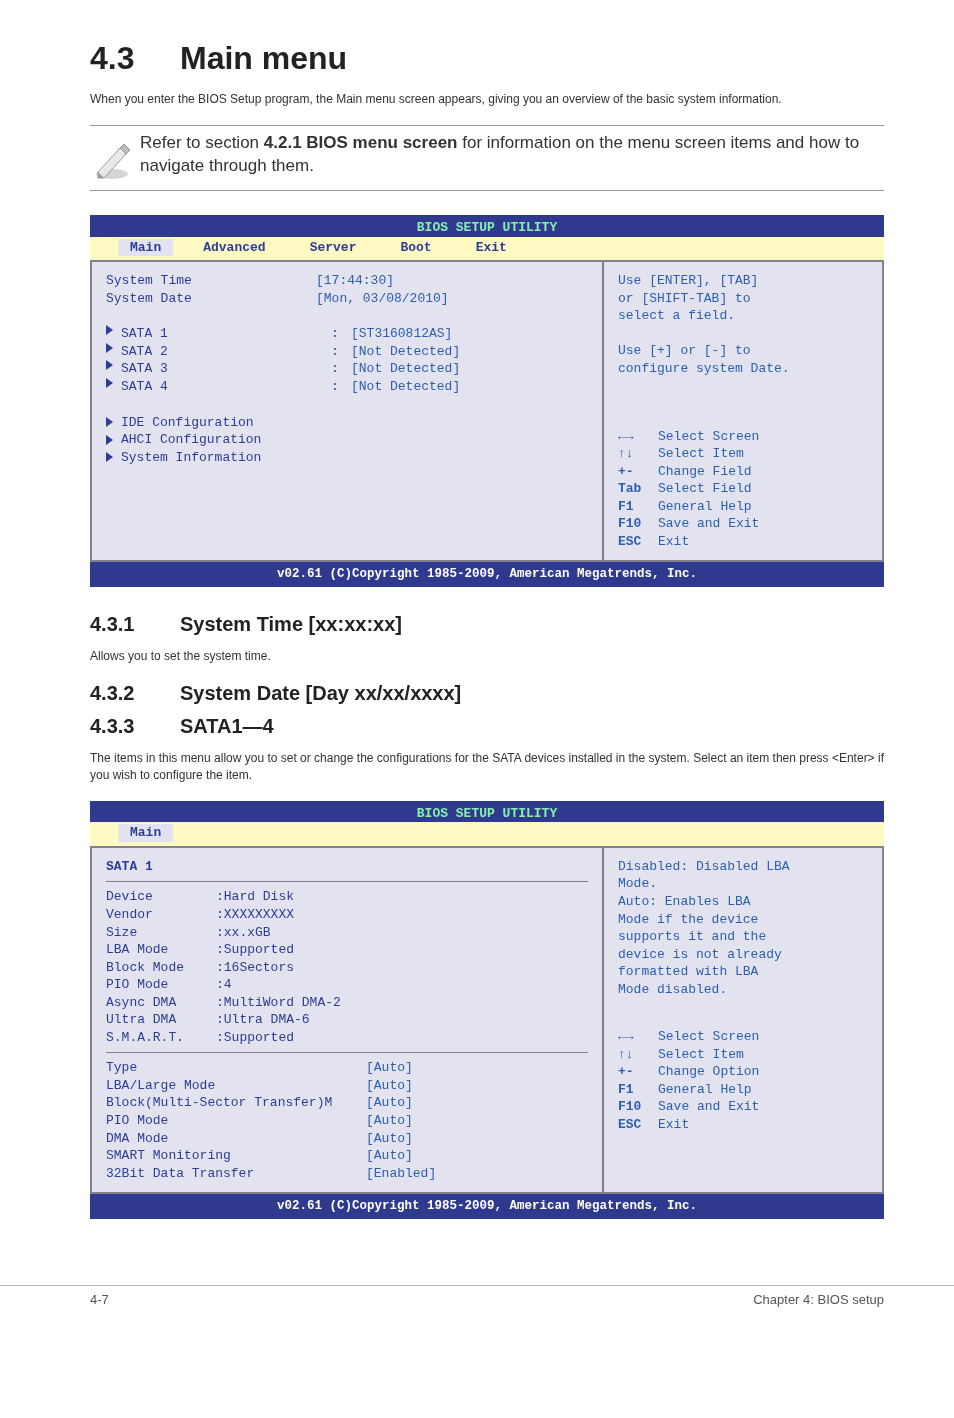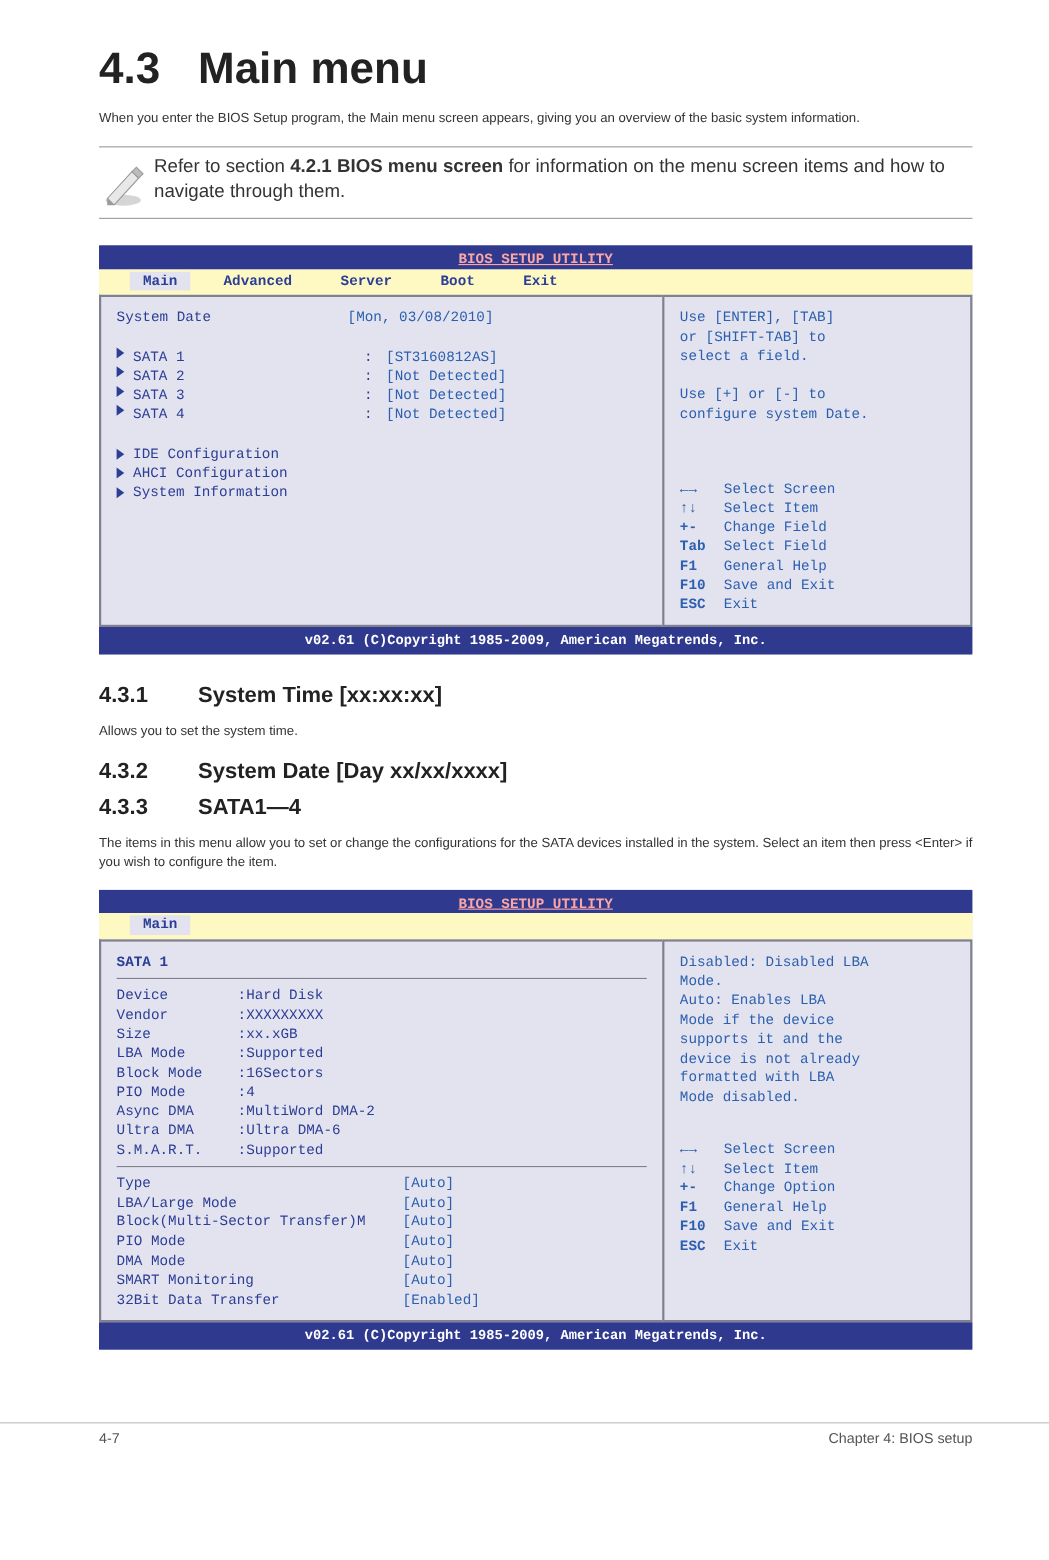--- a/index.html
+++ b/index.html
@@ -7,21 +7,21 @@
     background: #fff;
     margin: 0;
     padding: 0;
     color: #333;
     width: 954px;
   }
   .page {
     padding: 40px 70px 30px 90px;
   }
   h1.section-title {
-    font-size: 40px;
+    font-size: 32px;
     font-weight: bold;
     color: #222;
     margin: 0 0 14px 0;
   }
   h1.section-title .num {
     display: inline-block;
     width: 90px;
   }
   p.body {
     font-size: 12px;
@@ -55,26 +55,25 @@
     border-radius: 2px;
     font-family: "Lucida Console","Courier New",monospace;
     font-size: 13px;
     line-height: 1.35;
     color: #2c3d96;
     padding: 0;
     margin-bottom: 26px;
   }
   .bios-header {
     background: #2f3a8f;
-    color: #fca5a5;
+    color: #86efac;
     text-align: center;
     padding: 4px 0 0 0;
     font-weight: bold;
     font-size: 13px;
-    text-decoration: underline;
   }
   .bios-tabs {
     display:flex;
     background: #fef9c3;
     font-weight: bold;
     padding: 2px 0 4px 0;
   }
   .bios-tab { padding: 0 22px; }
   .bios-tab.selected { background:#e2e3ee; color:#2c3d96; padding:0 12px; margin-left:28px; margin-right:8px; }
 
@@ -166,20 +165,24 @@
     <div class="bios-header">BIOS SETUP UTILITY</div>
     <div class="bios-tabs">
       <span class="bios-tab selected">Main</span>
       <span class="bios-tab">Advanced</span>
       <span class="bios-tab">Server</span>
       <span class="bios-tab">Boot</span>
       <span class="bios-tab">Exit</span>
     </div>
     <div class="bios-body">
       <div class="bios-left">
+        <div class="row">
+          <span class="lbl">System Time</span>
+          <span class="val">[17:44:30]</span>
+        </div>
         <div class="row">
           <span class="lbl">System Date</span>
           <span class="val">[Mon, 03/08/2010]</span>
         </div>
         <div style="height:18px"></div>
         <div class="row tri">
             <span class="lbl">SATA 1</span>
             <span style="width:20px">:</span>
             <span class="val">[ST3160812AS]</span>
           </div>

